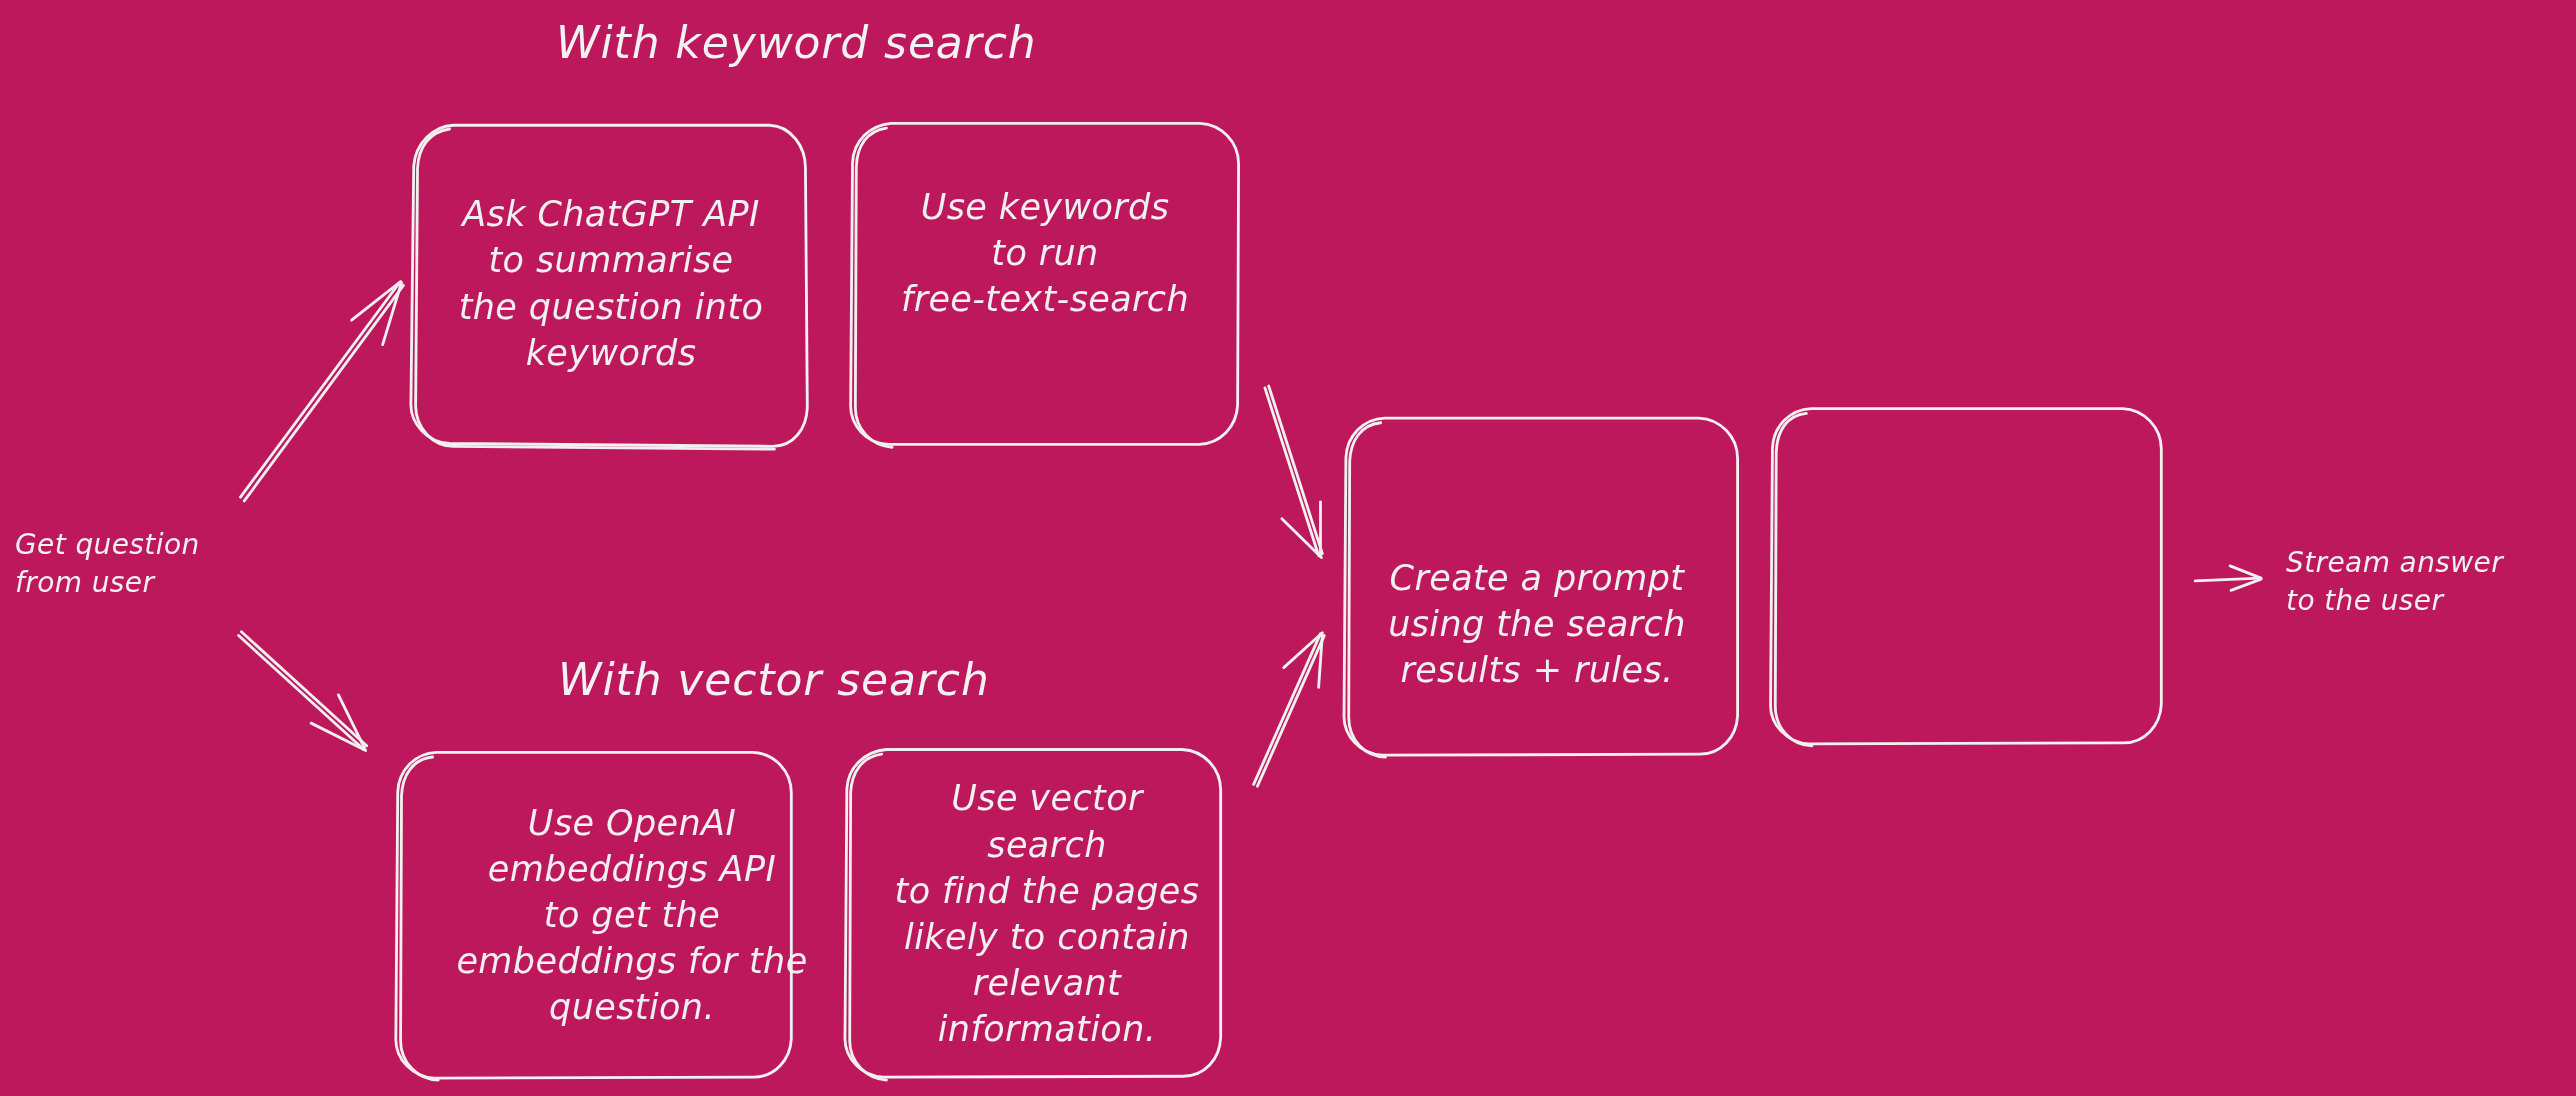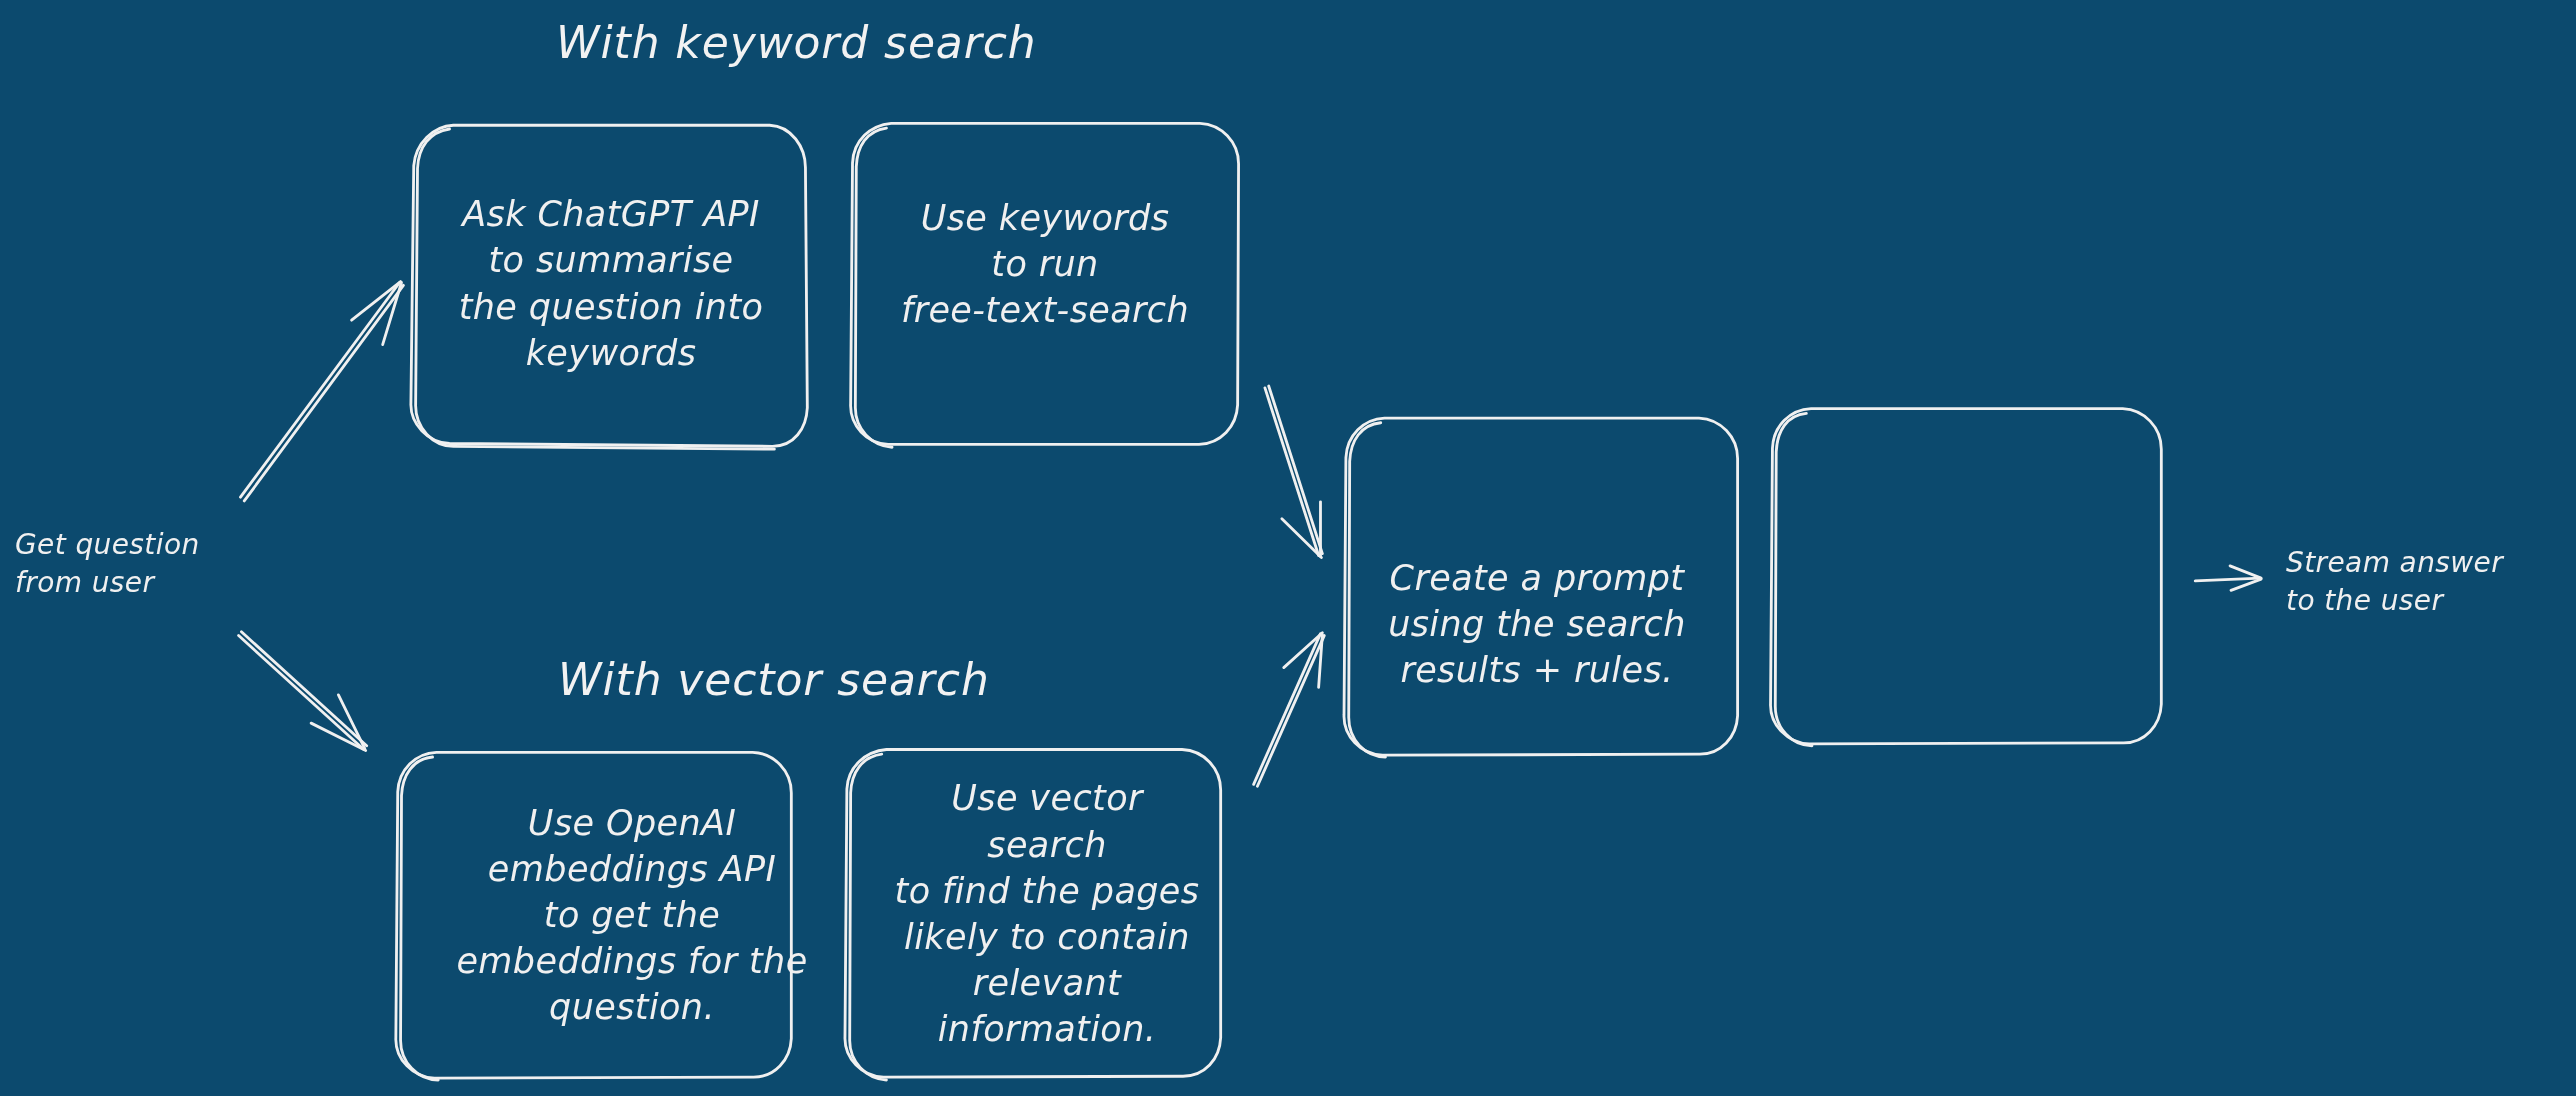--- a/index.html
+++ b/index.html
@@ -11,21 +11,21 @@
   body {
     width: 2576px;
     height: 1096px;
     overflow: hidden;
     font-family: "DejaVu Sans", sans-serif;
   }
   #canvas {
     position: relative;
     width: 2576px;
     height: 1096px;
-    background: #0c4a6e;
+    background: #be185d;
   }
   .sketch-svg {
     position: absolute;
     left: 0;
     top: 0;
     width: 2576px;
     height: 1096px;
     pointer-events: none;
   }
   .node {
@@ -156,21 +156,21 @@
   <div class="free-label label-right" style="left:2286px; top:544px;">Stream answer
 to the user</div>
 
   <div class="node" style="left:413px; top:123px; width:396px; height:321px;">
     <span class="node-text">Ask ChatGPT API
 to summarise
 the question into
 keywords</span>
   </div>
 
-  <div class="node" style="left:851px; top:119px; width:388px; height:290px;">
+  <div class="node" style="left:851px; top:108px; width:388px; height:290px;">
     <span class="node-text">Use keywords
 to run
 free-text-search</span>
   </div>
 
   <div class="node" style="left:396px; top:751px; width:448px; height:328px;margin-left:12px;">
     <span class="node-text">Use OpenAI
 embeddings API
 to get the
 embeddings for the

